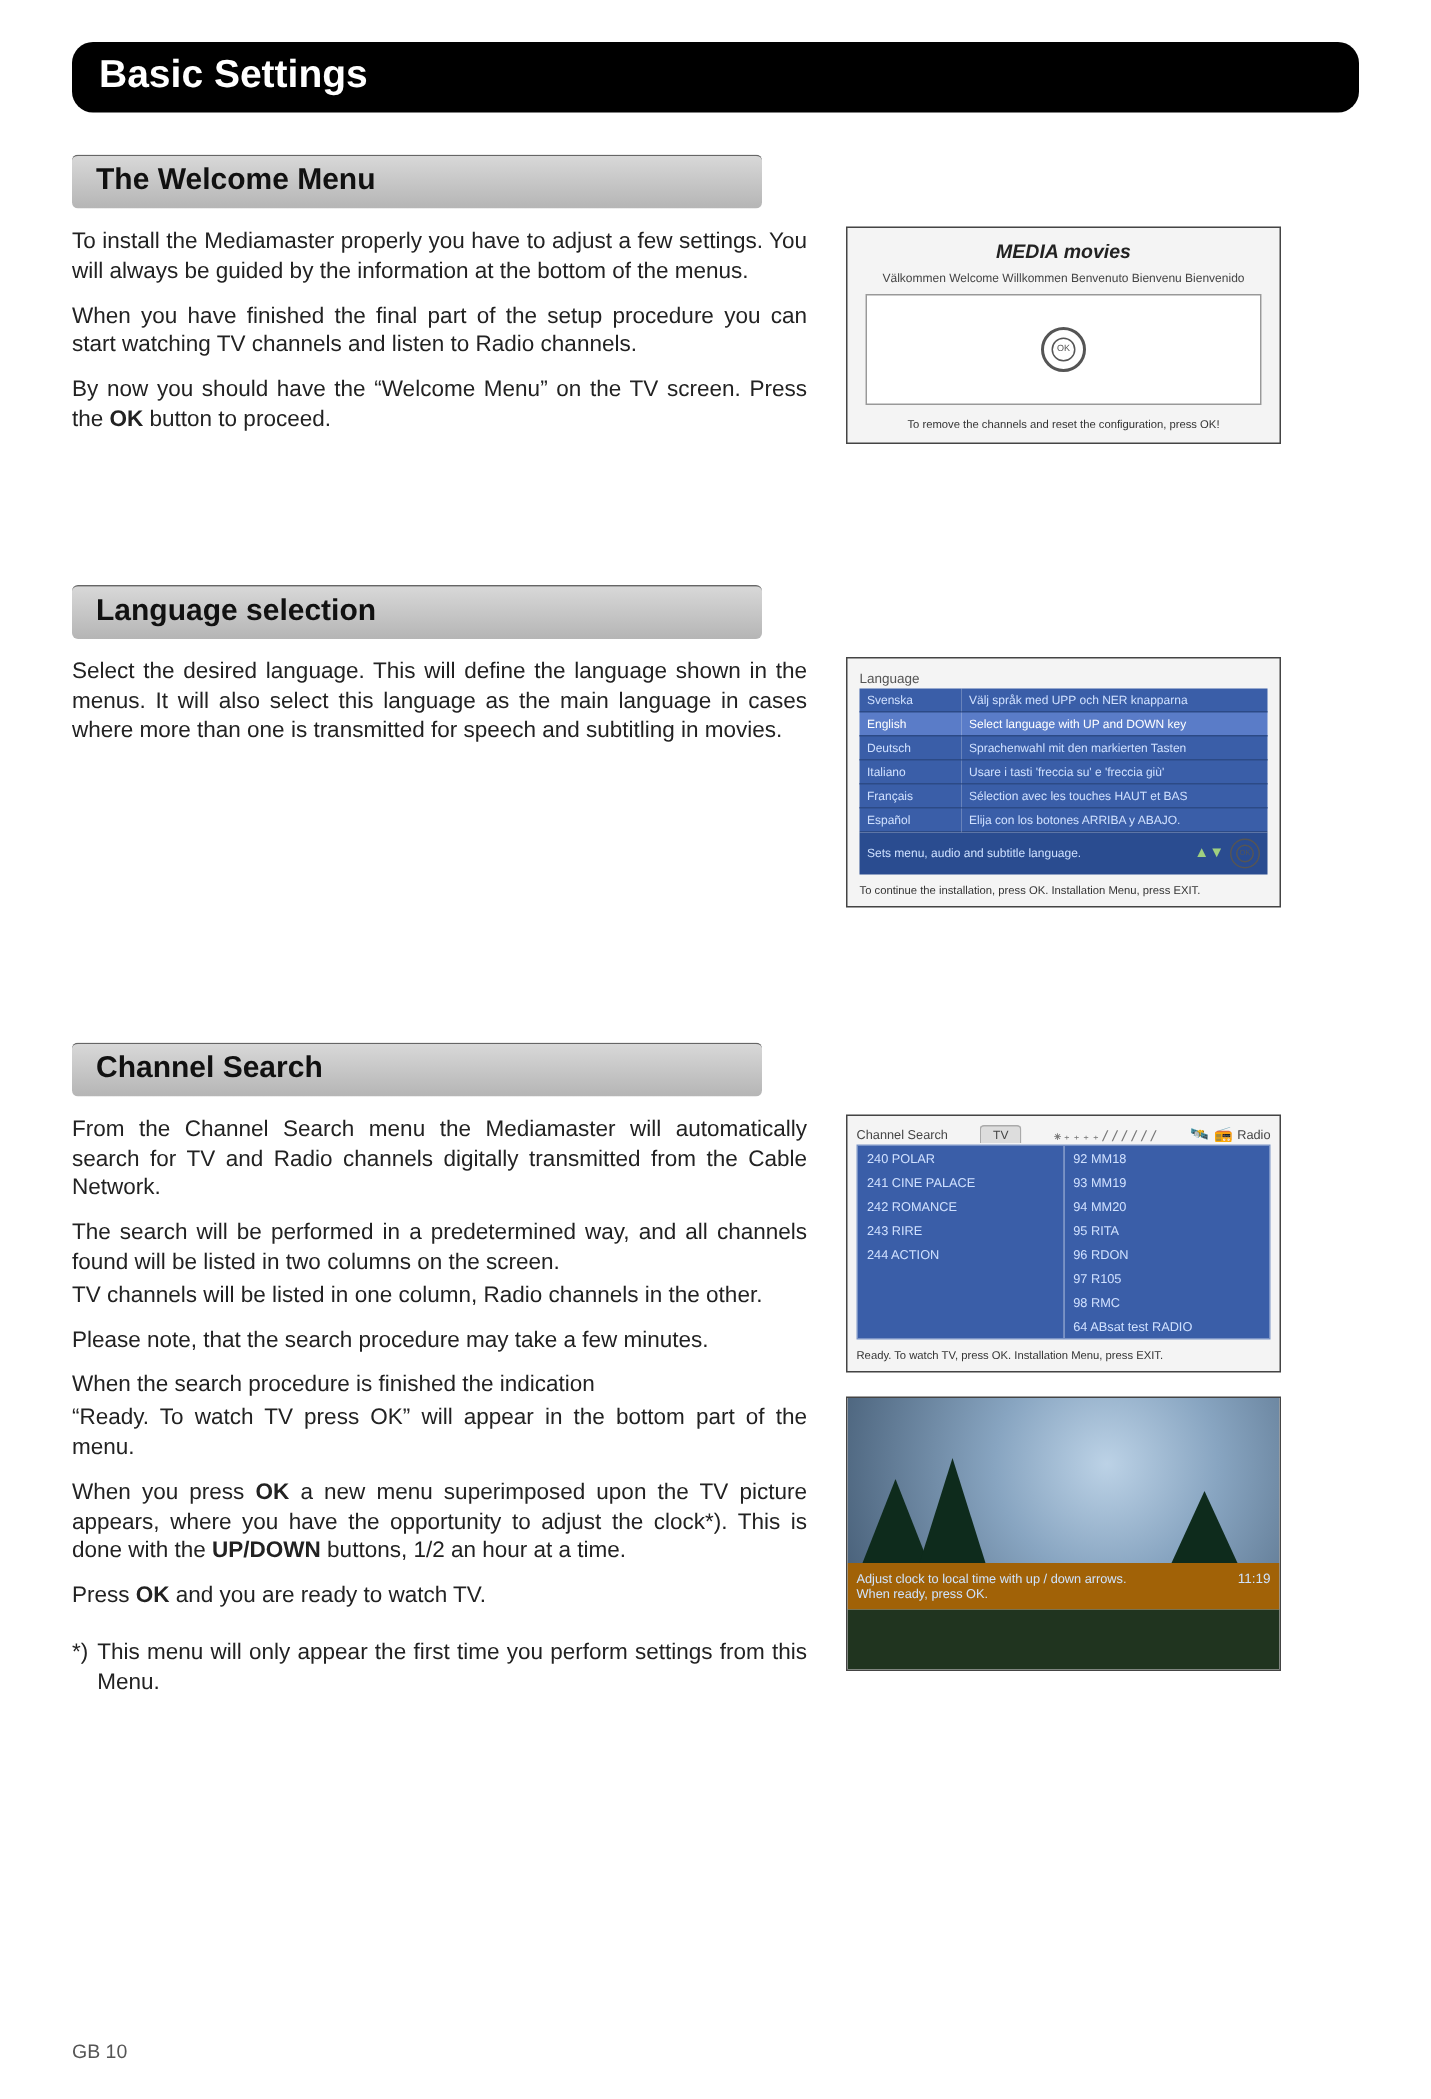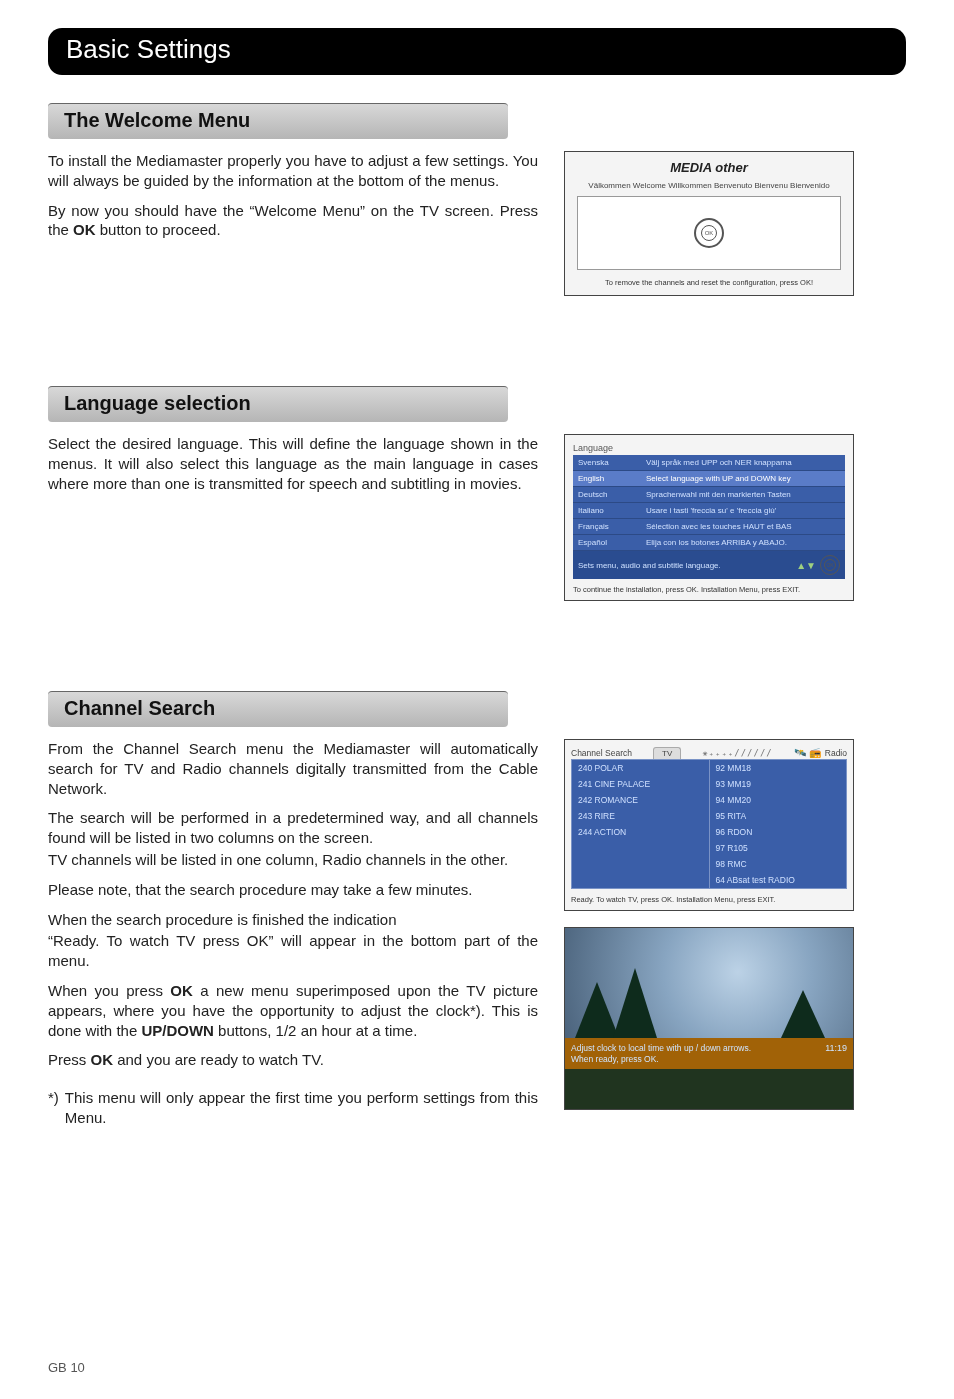--- a/index.html
+++ b/index.html
@@ -18,21 +18,21 @@
   }
   .page-h1-wrap {
     background: #000;
     color: #fff;
     border-radius: 14px;
     padding: 6px 18px 10px 18px;
     margin-bottom: 28px;
   }
   .page-h1 {
     font-size: 26px;
-    font-weight: normal;
+    font-weight: bold;
     margin: 0;
   }
   .section-h2-wrap {
     background: linear-gradient(to bottom, #d8d8d8, #b5b5b5);
     border-top: 1px solid #666;
     border-radius: 4px;
     padding: 5px 16px 7px 16px;
     width: 460px;
     box-sizing: border-box;
     margin-top: 20px;
@@ -223,27 +223,28 @@
   <div class="page-h1-wrap">
     <h1 class="page-h1">Basic Settings</h1>
   </div>
 
   <div class="section-h2-wrap">
     <h2 class="section-h2">The Welcome Menu</h2>
   </div>
   <div class="row">
     <div class="col-text">
       <p>To install the Mediamaster properly you have to adjust a few settings. You will always be guided by the information at the bottom of the menus.</p>
+      <p>When you have finished the final part of the setup procedure you can start watching TV channels and listen to Radio channels.</p>
       <p>
         <span>By now you should have the “Welcome Menu” on the TV screen. Press the </span><span class="bold">OK</span><span> button to proceed.</span>
       </p>
     </div>
     <div class="col-figs">
       <div class="shot shot-welcome">
-        <div class="media-master">MEDIA other</div>
+        <div class="media-master">MEDIA movies</div>
         <div class="welcome-line">Välkommen Welcome Willkommen Benvenuto Bienvenu Bienvenido</div>
         <div class="welcome-mid">
           <div class="navpad">
             <div class="ok">OK</div>
           </div>
         </div>
         <div class="shot-footer">To remove the channels and reset the configuration, press OK!</div>
       </div>
     </div>
   </div>

